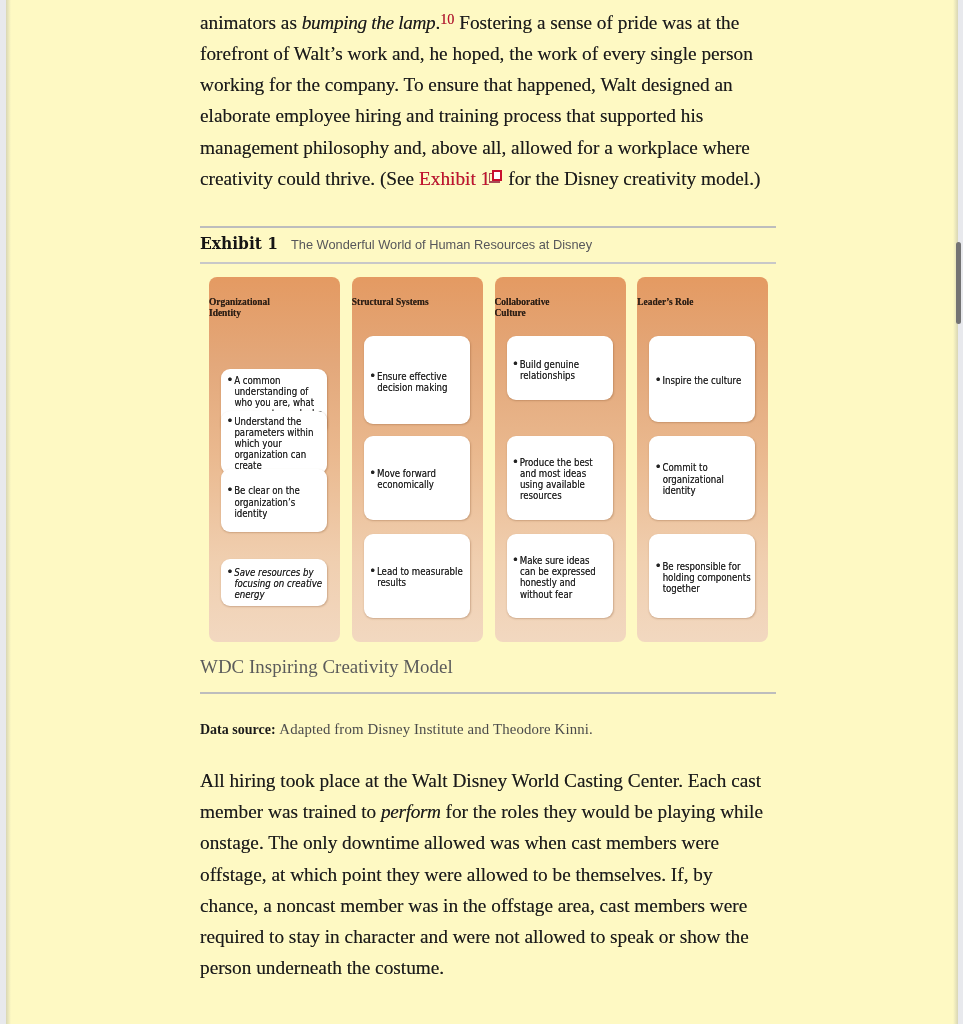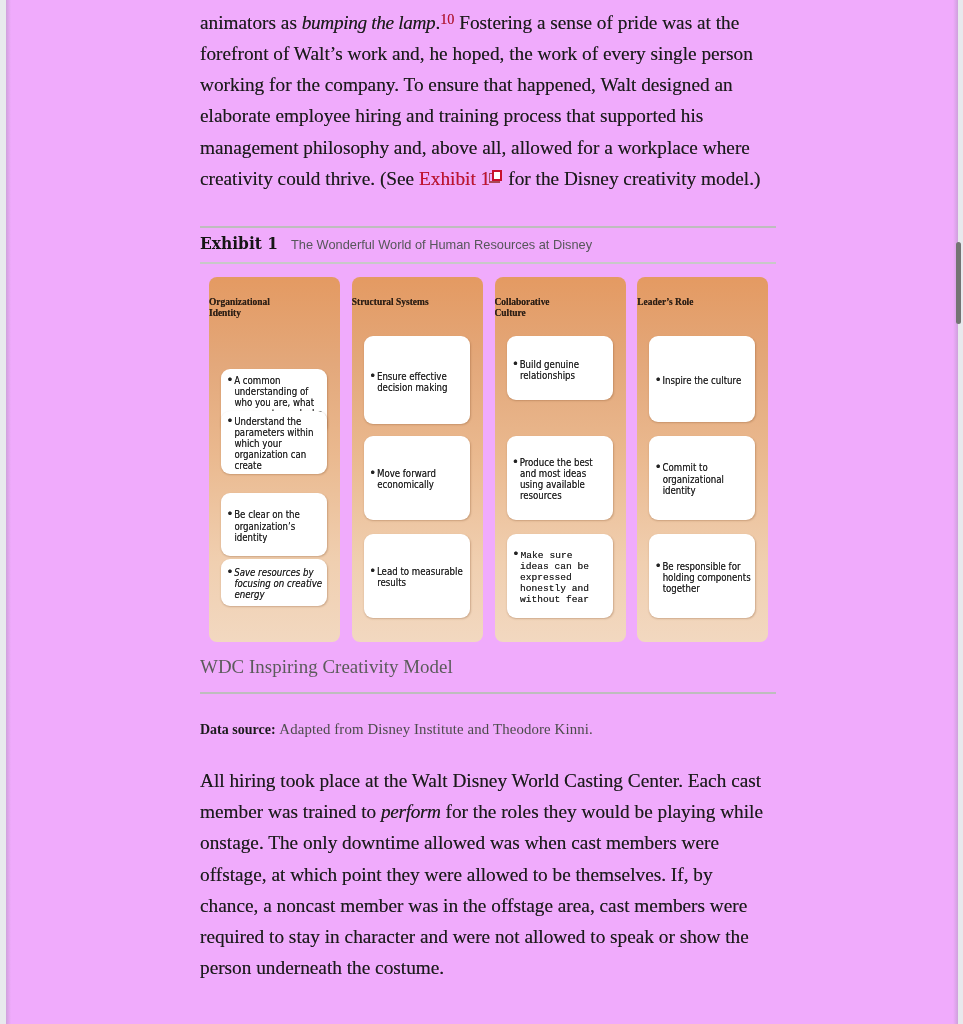--- a/index.html
+++ b/index.html
@@ -2,21 +2,21 @@
 <html><head>
 <meta charset="utf-8">
 <title>Exhibit 1 — The Wonderful World of Human Resources at Disney</title>
 <style>
   html,body{margin:0;padding:0;}
   body{
     width:963px;height:1024px;background:#ffffff;
     font-family:"Liberation Serif",serif;
     overflow:hidden;
   }
-  #page{position:relative;width:963px;height:1024px;background:#f0abfc;overflow:hidden;
+  #page{position:relative;width:963px;height:1024px;background:#fef9c3;overflow:hidden;
     will-change:transform,opacity;-webkit-font-smoothing:antialiased;}
 
   
   #left-gutter{position:absolute;left:0;top:0;width:6px;height:1024px;
     background:#e8e9ed;}
   #left-gutter-shadow{position:absolute;left:6px;top:0;width:5px;height:1024px;
     background:linear-gradient(to right,rgba(130,134,148,.30),rgba(130,134,148,0));}
 
   
   #right-gutter{position:absolute;right:0;top:0;width:5px;height:1024px;background:#e8e9ed;}
@@ -99,21 +99,21 @@
     <hr class="rule-thin">
     <div id="diagram">
         <div class="col" style="left: 0px;">
           <div class="col-head">Organizational<br>Identity</div>
           <div class="card" style="top: 58.7px; height: 65.3px; margin-top: 33px;">
             <div class="card-txt"><span class="b">•</span>A common understanding of who you are, what you create, and who you create it for</div>
           </div>
           <div class="card" style="top: 133.3px; height: 63.3px;">
             <div class="card-txt"><span class="b">•</span>Understand the parameters within which your organization can create</div>
           </div>
-          <div class="card" style="top: 216px; height: 63.1px;">
+          <div class="card" style="top: 192px; height: 63.1px;">
             <div class="card-txt"><span class="b">•</span>Be clear on the organization’s identity</div>
           </div>
           <div class="card" style="top: 281.6px; height: 47px; font-style: italic;">
             <div class="card-txt"><span class="b">•</span>Save resources by focusing on creative energy</div>
           </div>
         </div>
         <div class="col" style="left: 142.75px;">
           <div class="col-head">Structural Systems</div>
           <div class="card" style="top: 59.1px; height: 88px;">
             <div class="card-txt"><span class="b">•</span>Ensure effective decision making</div>
@@ -127,21 +127,21 @@
         </div>
         <div class="col" style="left: 285.5px;">
           <div class="col-head">Collaborative<br>Culture</div>
           <div class="card" style="top: 59.1px; height: 64px;">
             <div class="card-txt"><span class="b">•</span>Build genuine relationships</div>
           </div>
           <div class="card" style="top: 158.4px; height: 84.4px;">
             <div class="card-txt"><span class="b">•</span>Produce the best and most ideas using available resources</div>
           </div>
           <div class="card" style="top: 256.7px; height: 84.4px;">
-            <div class="card-txt" style="padding-right: 6px; font-family: Liberation Mono, monospace;"><span class="b">•</span>Make sure ideas can be expressed honestly and without fear</div>
+            <div class="card-txt" style="padding-right: 6px;"><span class="b">•</span>Make sure ideas can be expressed honestly and without fear</div>
           </div>
         </div>
         <div class="col" style="left: 428.25px;">
           <div class="col-head">Leader’s Role</div>
           <div class="card" style="top: 158.4px; height: 84.4px;">
             <div class="card-txt"><span class="b">•</span>Commit to organizational identity</div>
           </div>
           <div class="card" style="top: 59.1px; height: 85.4px;">
             <div class="card-txt"><span class="b">•</span>Inspire the culture</div>
           </div>

